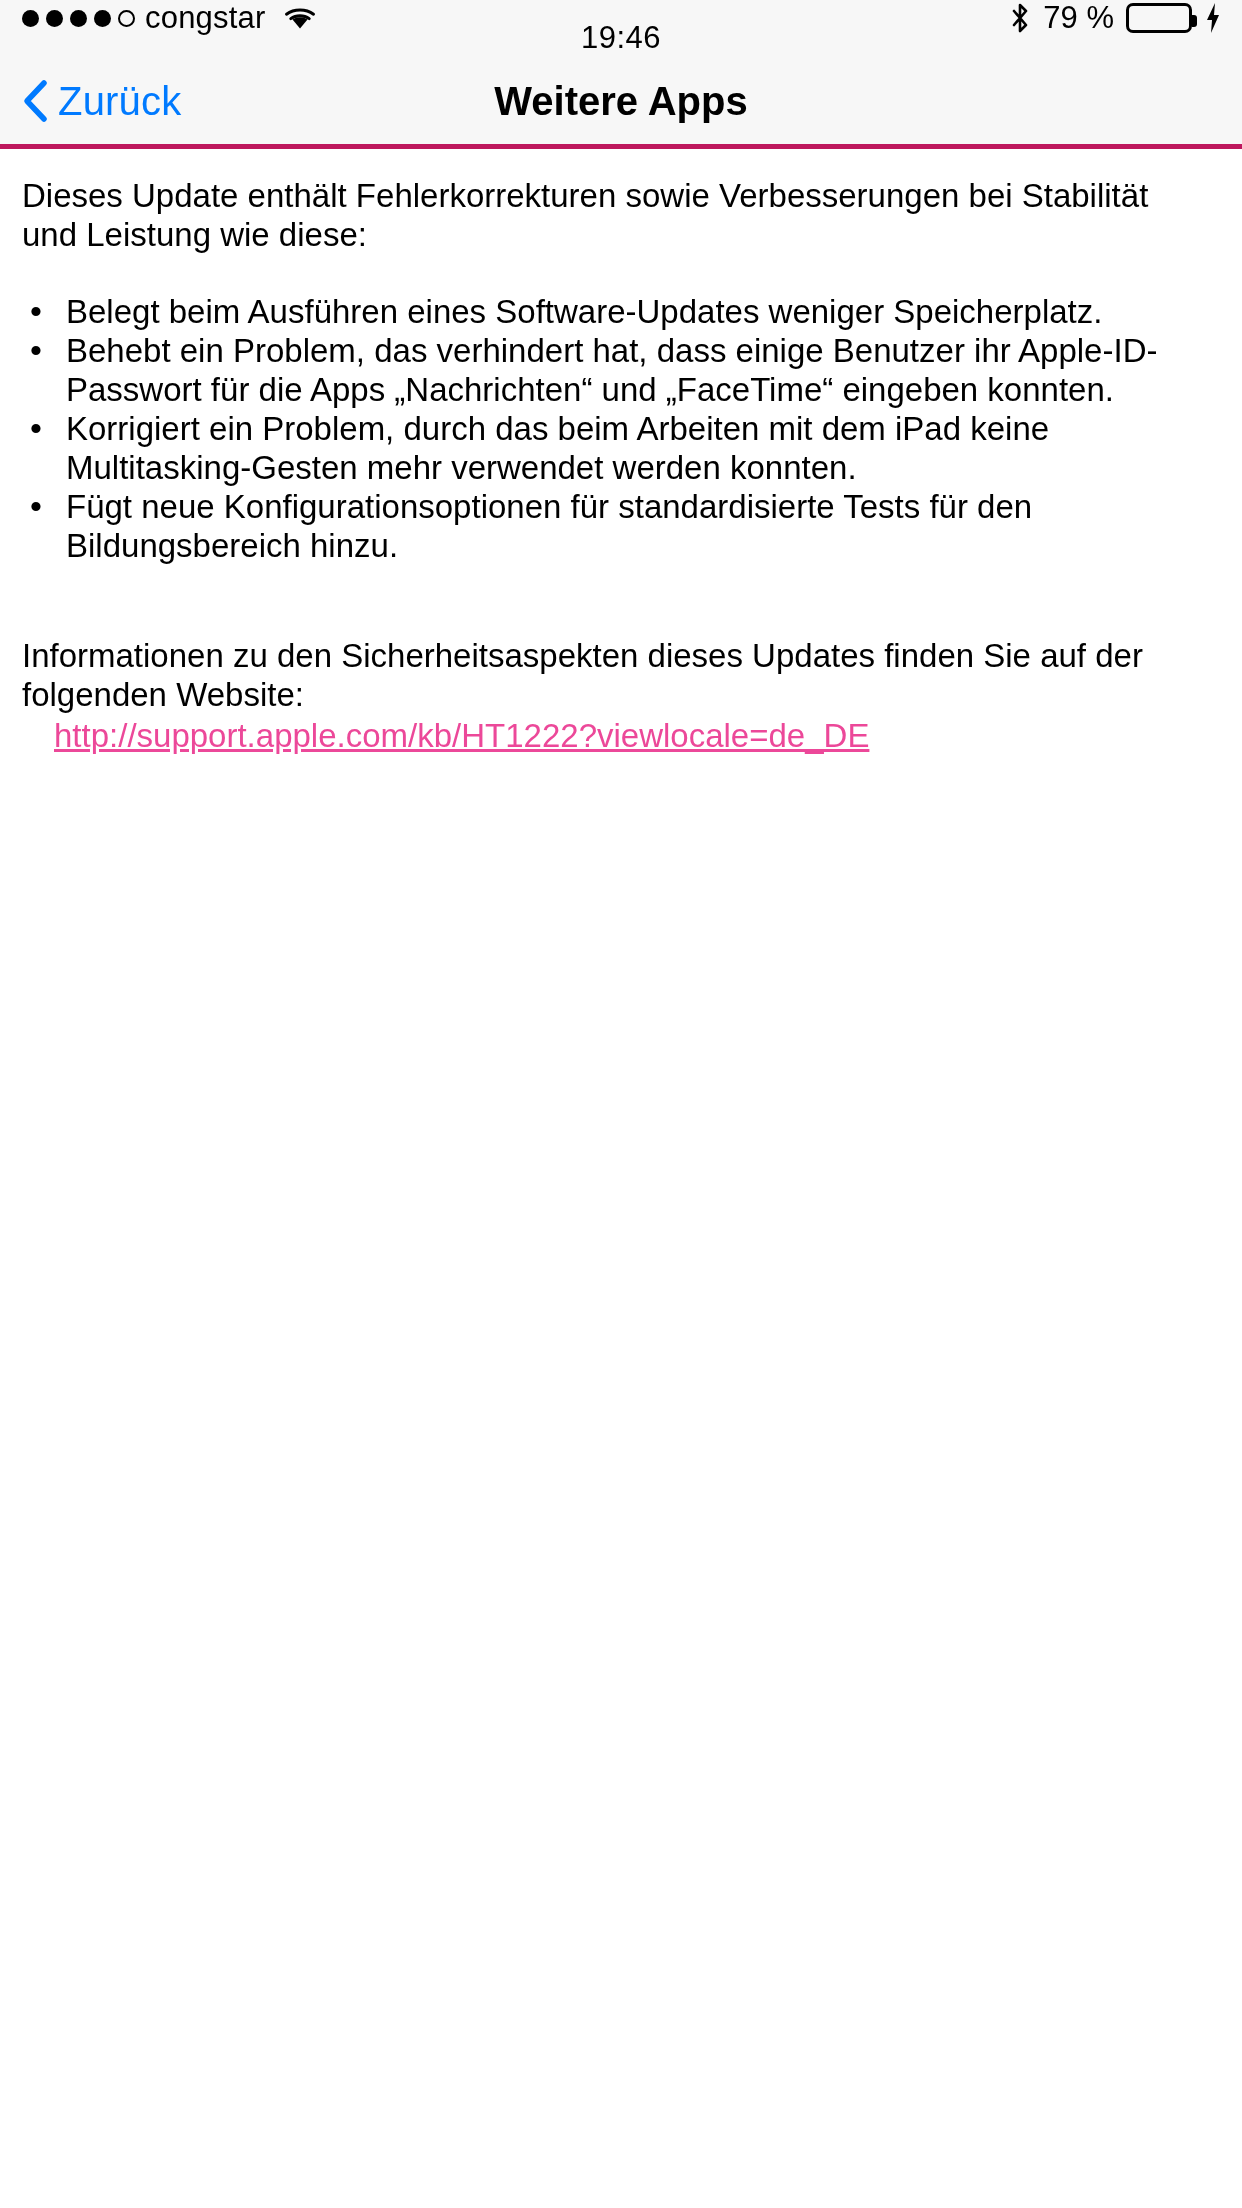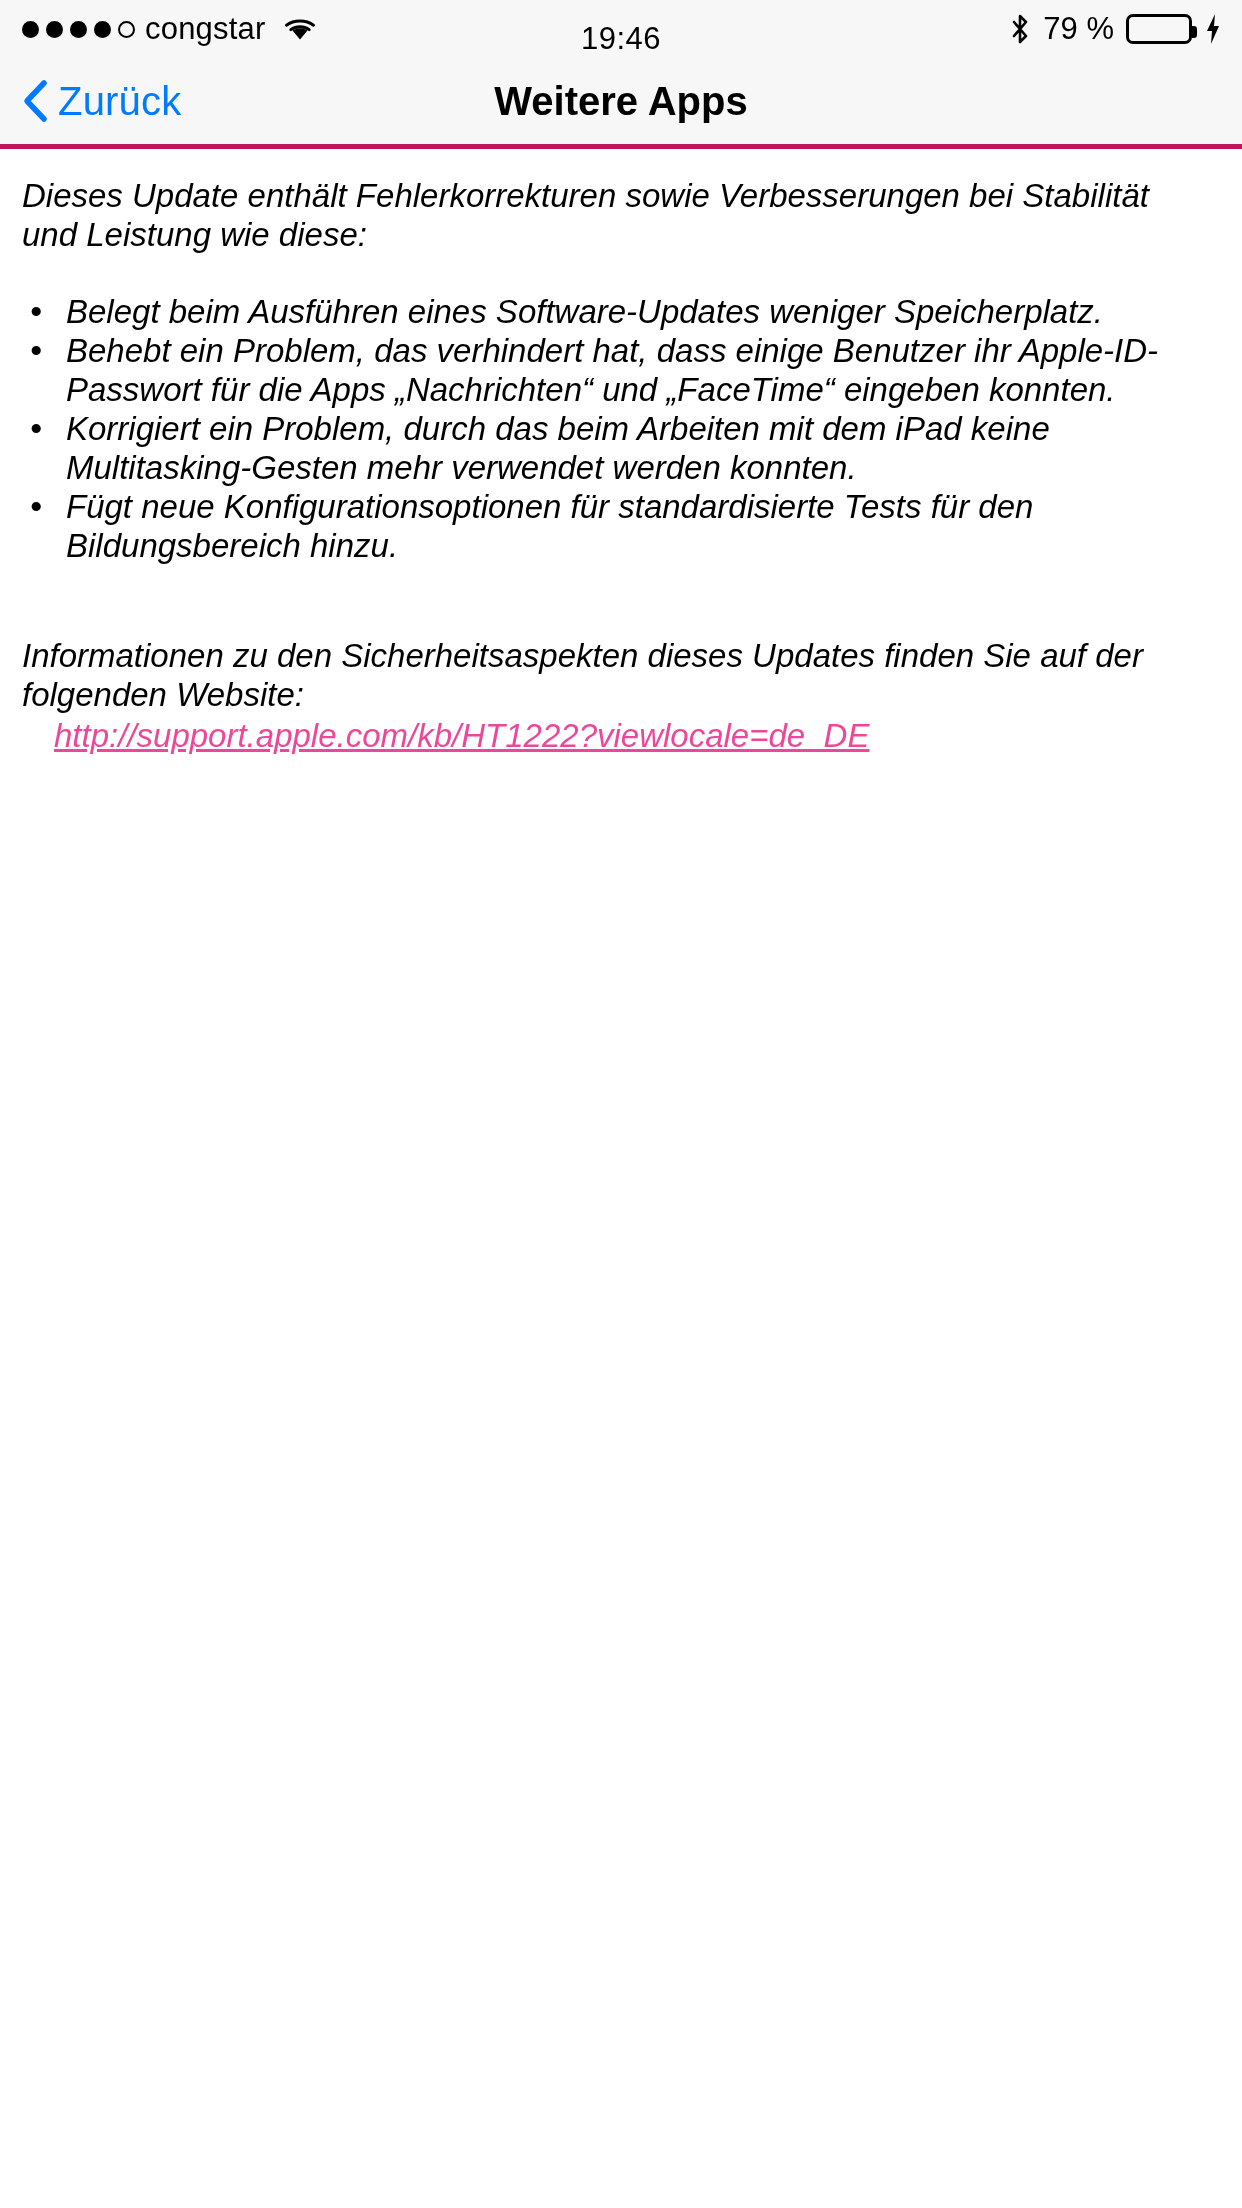--- a/index.html
+++ b/index.html
@@ -14,21 +14,21 @@
     -webkit-font-smoothing: antialiased;
     overflow: hidden;
     position: relative;
   }
 
   
   .status-bar {
     height: 58px;
     background: #f7f7f7;
     display: flex;
-    align-items: center;
+    align-items: flex-start;
     position: relative;
     font-size: 30px;
     color: #000;
   }
   .status-left {
     display: flex;
     align-items: center;
     padding-left: 22px;
     gap: 10px;
   }
@@ -140,21 +140,20 @@
     color: #000;
     pointer-events: none;
   }
 
   
   .content {
     padding: 28px 18px 0 22px;
     font-size: 33px;
     line-height: 1.18;
     color: #000;
-    font-style: italic;
   }
   .intro-paragraph {
     margin: 0 0 0 0;
     max-width: 1180px;
   }
   .bullet-list {
     list-style: none;
     margin: 0;
     padding: 0;
   }

